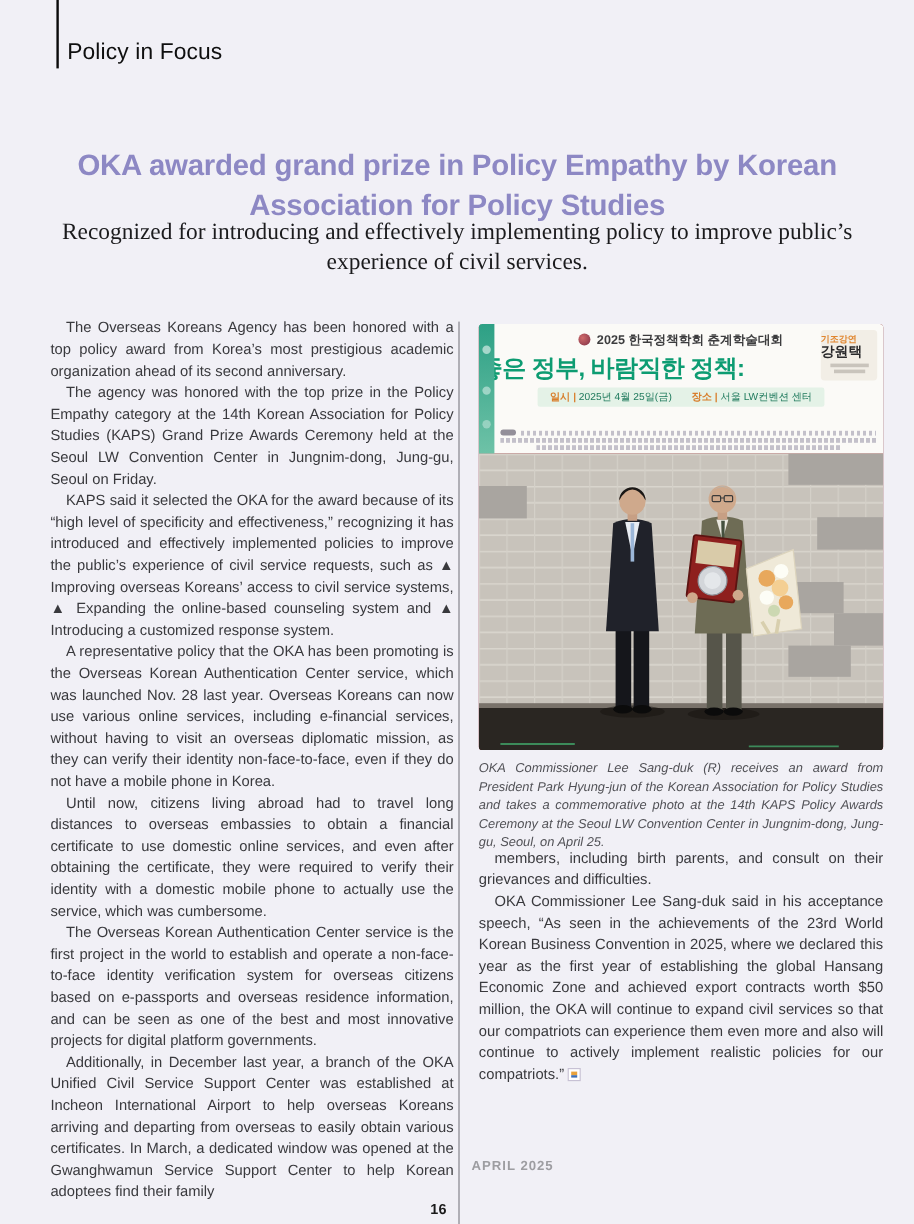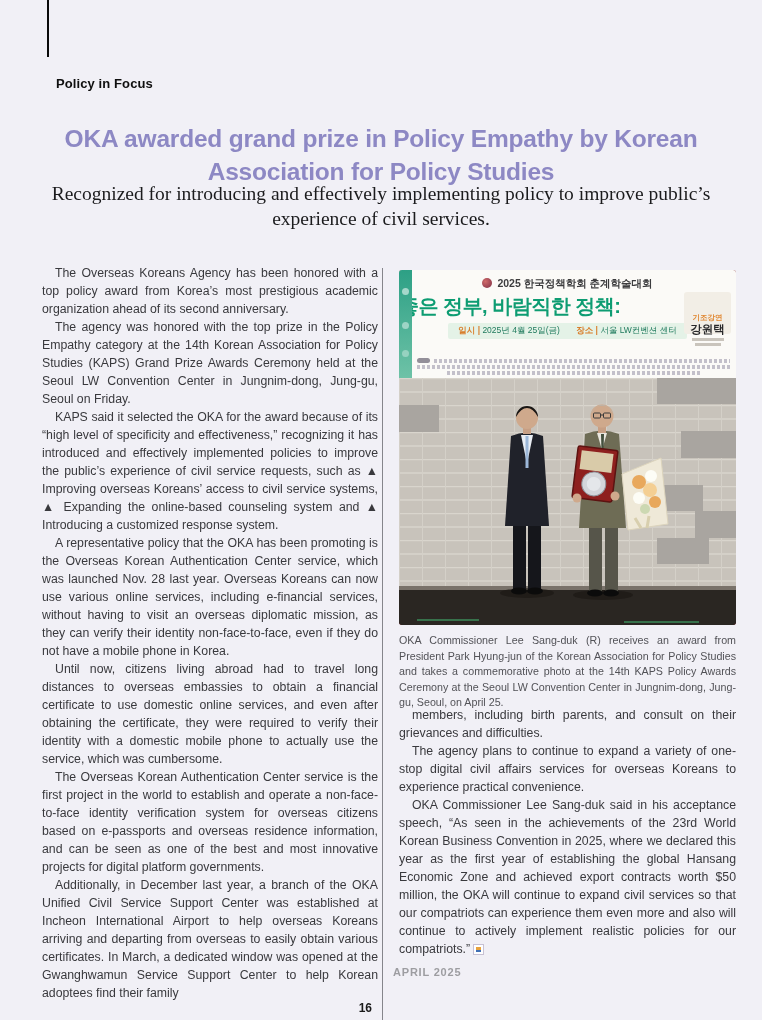--- a/index.html
+++ b/index.html
@@ -4,21 +4,21 @@
 <style>
   html,body{margin:0;padding:0;}
   body{
     width:762px;height:1020px;position:relative;overflow:hidden;
     background:#f1f0f6;
     font-family:"Liberation Sans",sans-serif;
     -webkit-font-smoothing:antialiased;
   }
   
   .kicker-bar{position:absolute;left:47px;top:0;width:2px;height:57px;background:#0a0a0a;}
-  .kicker{position:absolute;left:56px;top:33px;font-size:13px;font-weight:bold;color:#0f0f0f;letter-spacing:.1px;margin-top:43px;}
+  .kicker{position:absolute;left:56px;top:33px;font-size:19px;font-weight:normal;color:#0f0f0f;letter-spacing:.1px;}
   
   .title{position:absolute;top:106px;left:0;right:0;text-align:center;
     color:#8d88c4;font-weight:bold;font-size:24.5px;line-height:33px;letter-spacing:-.2px;}
   .subtitle{position:absolute;top:181px;left:30px;right:30px;text-align:center;
     font-family:"Liberation Serif",serif;font-size:19.5px;line-height:25px;color:#1b1b1d;}
   
   .column-rule{position:absolute;left:382px;top:268px;bottom:0;width:1px;background:#85858b;}
   .col-left{position:absolute;left:42px;top:264px;width:336px;}
   .col-right{position:absolute;left:399px;top:706px;width:337px;}
   p.para{margin:0;font-size:12.3px;line-height:18px;text-align:justify;color:#39393d;text-indent:13px;}
@@ -37,32 +37,32 @@
   .banner-event{margin-top:7px;text-align:center;font-size:10.5px;font-weight:bold;color:#3c3c3e;}
   .event-logo{display:inline-block;width:10px;height:10px;border-radius:50%;
     background:radial-gradient(circle at 35% 35%,#cf6a6a,#7e2e45);vertical-align:-1px;margin-right:5px;}
   .banner-h1{font-size:20px;font-weight:800;color:#0d9c72;margin-top:2px;letter-spacing:-.5px;}
   .banner-h2{text-align:center;font-size:19px;font-weight:700;color:#27a57d;margin-top:0;letter-spacing:-1px;}
   .banner-info{width:max-content;margin:3px auto 0;background:#e4f2e7;color:#1f7a5d;
     font-size:8.5px;padding:2px 10px;border-radius:2px;}
   .info-label{color:#d87f2d;font-weight:bold;}
   .banner-info .gap{display:inline-block;width:14px;}
   .banner-badge{position:absolute;right:5px;top:5px;width:47px;height:42px;background:#f2eee6;
-    border-radius:3px;text-align:center;padding-top:21px;box-sizing:border-box;margin-top:17px;}
+    border-radius:3px;text-align:left;padding-top:3px;box-sizing:border-box;}
   .badge-top{font-size:7.5px;color:#e0862f;font-weight:bold;line-height:9px;}
   .badge-name{font-size:11.5px;font-weight:700;color:#29292b;line-height:14px;}
   .badge-sub{margin:2px auto 0;width:32px;height:3px;background:#c9c4bc;}
   .badge-sub+.badge-sub{margin-top:2px;width:26px;}
   .banner-sponsors{position:absolute;left:18px;right:6px;bottom:3px;}
   .sponsor-row{display:flex;align-items:center;gap:4px;margin-top:2px;}
   .sponsor-pill{width:13px;height:5px;border-radius:3px;background:#938f99;flex:0 0 auto;}
   .sponsor-line{flex:1;height:4px;
     background:repeating-linear-gradient(90deg,#c3c0ca 0 3px,transparent 3px 5px);}
   .scene{position:absolute;left:0;top:108px;width:337px;height:247px;}
-  .caption{margin-top:8px;font-size:10.7px;line-height:15.5px;color:#525257;text-align:justify;width:337px;}
+  .caption{margin-top:8px;font-size:10.7px;line-height:15.5px;color:#525257;text-align:justify;width:337px;font-style:italic;}
   
   .page-number{position:absolute;left:0;top:965px;width:372px;text-align:right;
     font-size:12px;font-weight:bold;color:#1a1a1a;margin-top:36px;}
   .issue{position:absolute;left:393px;top:966px;font-size:11px;color:#9d9da1;letter-spacing:.8px;font-weight:bold;}
 </style>
 </head>
 <body>
 
 <div class="kicker-bar"></div>
 <div class="kicker">Policy in Focus</div>
@@ -181,18 +181,17 @@
         <rect x="204.5" y="35" width="7" height="5" rx="1"></rect>
         <path d="M201.5 37 h3"></path>
       </g>
     </svg>
   </div>
   <div class="caption">OKA Commissioner Lee Sang-duk (R) receives an award from President Park Hyung-jun of the Korean Association for Policy Studies and takes a commemorative photo at the 14th KAPS Policy Awards Ceremony at the Seoul LW Convention Center in Jungnim-dong, Jung-gu, Seoul, on April 25.</div>
 </div>
 
 <div class="col-right">
   <p class="para">members, including birth parents, and consult on their grievances and difficulties.</p>
-  <p class="para">The agency plans to continue to expand a variety of one-stop digital civil affairs services for overseas Koreans to experience practical convenience.</p>
   <p class="para"><span>OKA Commissioner Lee Sang-duk said in his acceptance speech, “As seen in the achievements of the 23rd World Korean Business Convention in 2025, where we declared this year as the first year of establishing the global Hansang Economic Zone and achieved export contracts worth $50 million, the OKA will continue to expand civil services so that our compatriots can experience them even more and also will continue to actively implement realistic policies for our compatriots.”</span><span class="end-icon"></span></p>
 </div>
 
 <div class="page-number">16</div>
 <div class="issue">APRIL 2025</div>
 
 </body></html>

